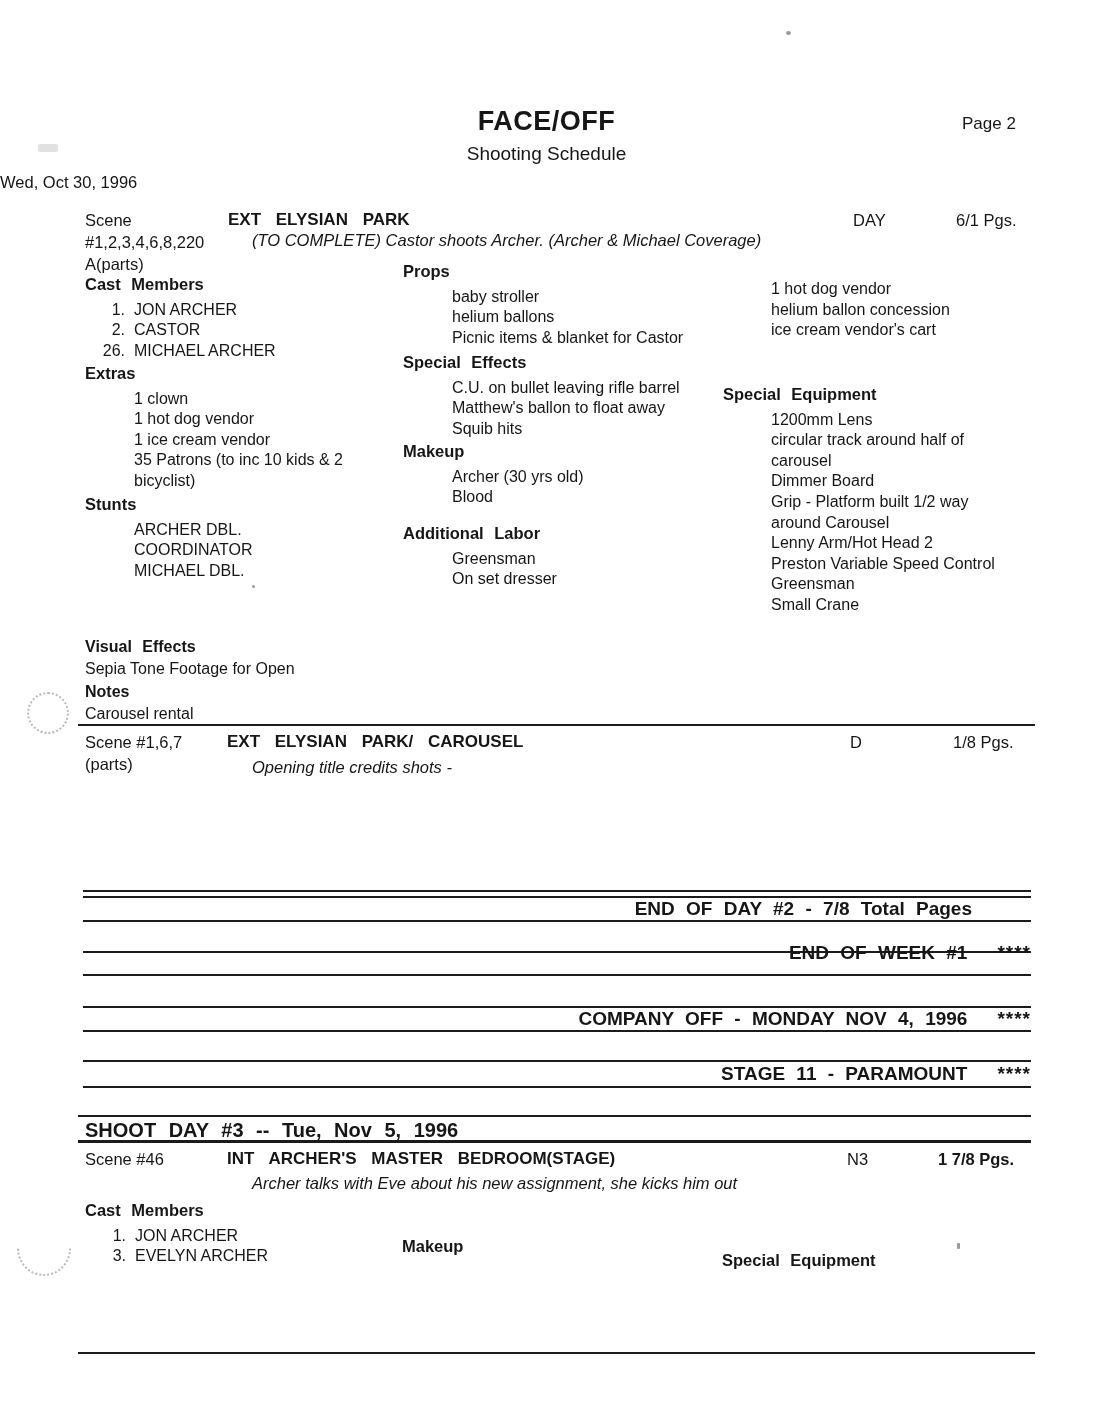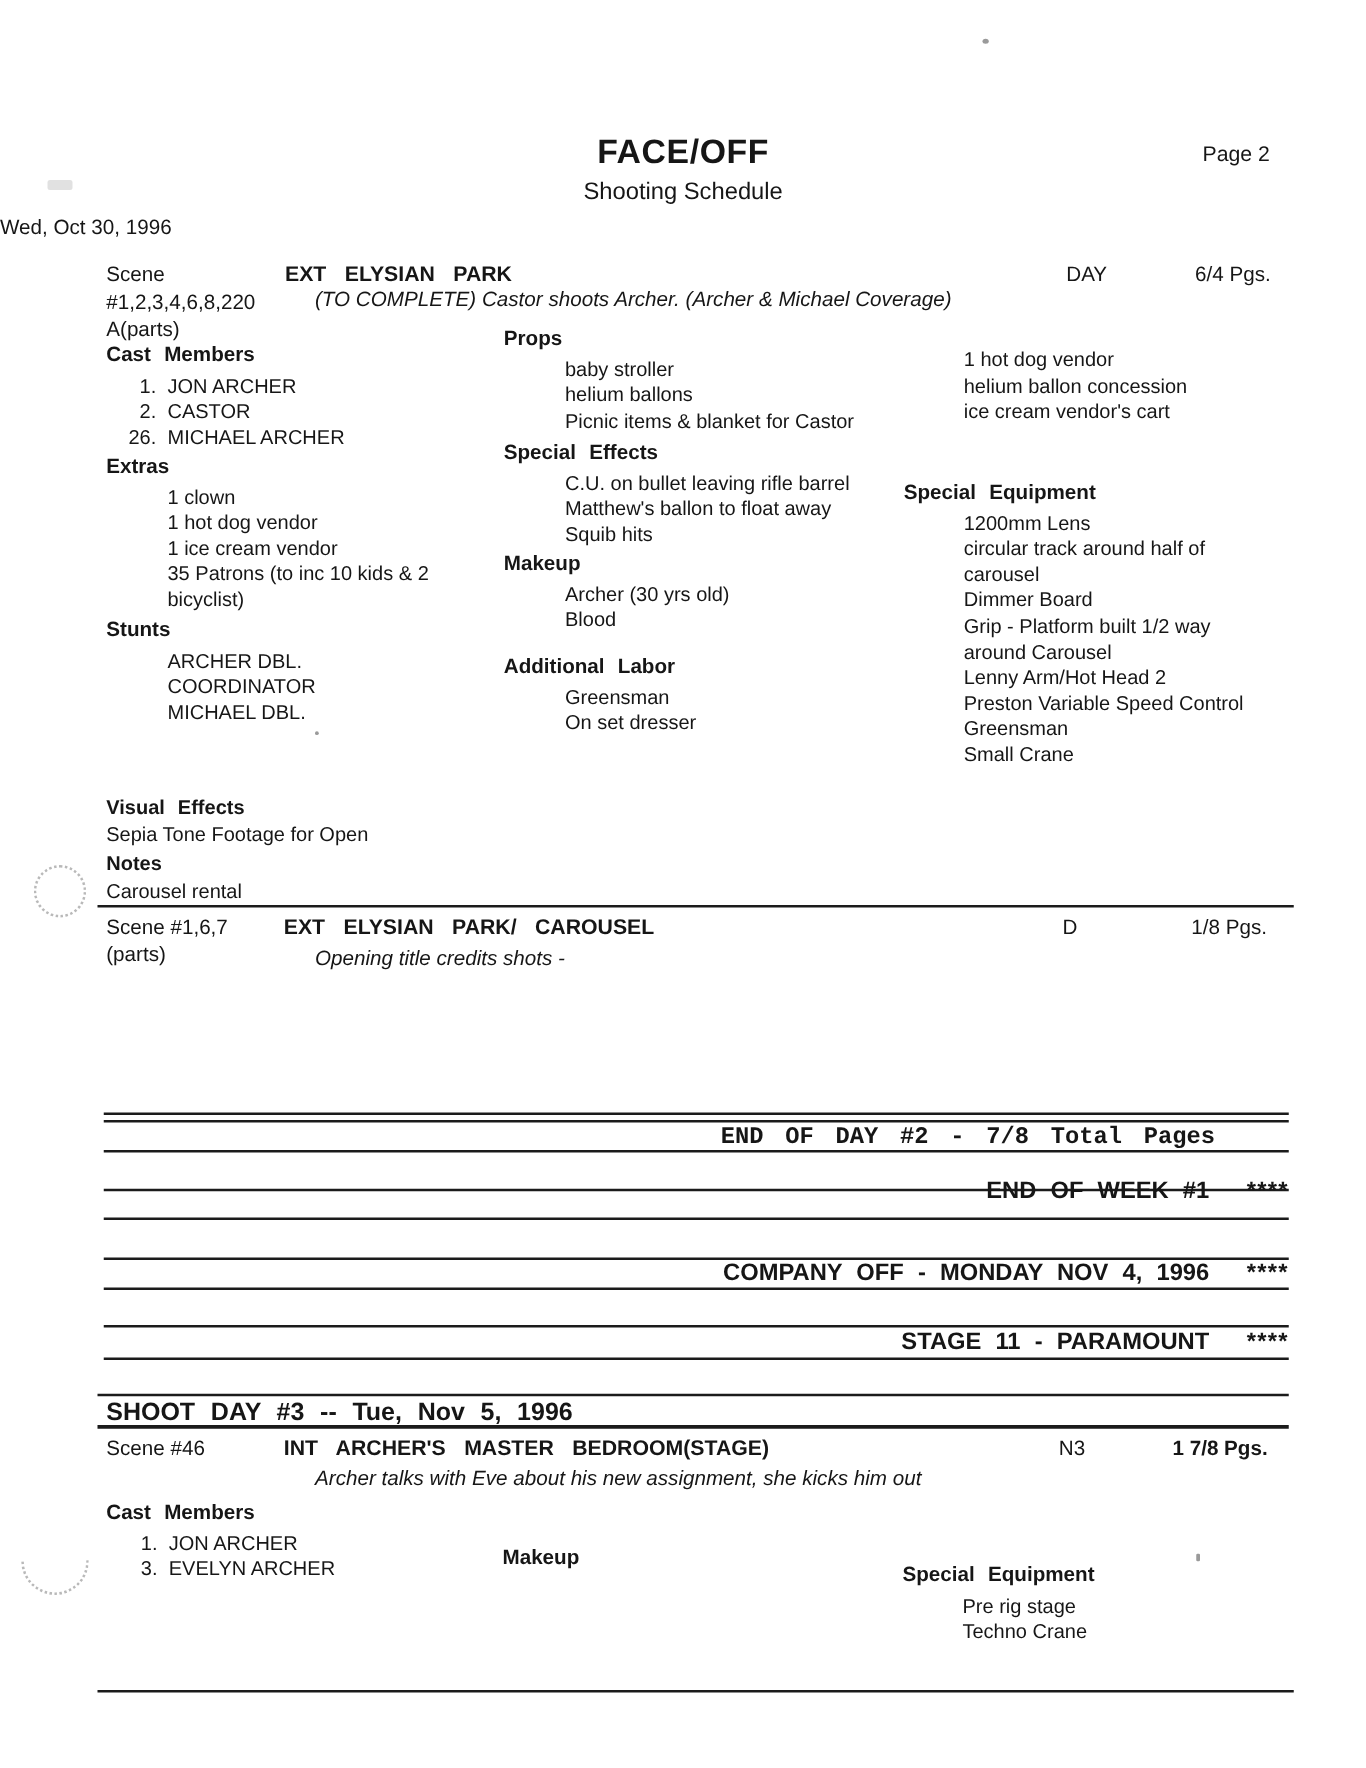--- a/index.html
+++ b/index.html
@@ -45,21 +45,21 @@
   <div class="abs title" style="top:106px;left:0;">FACE/OFF</div>
   <div class="abs pagenum" style="left:962px;top:114px;">Page 2</div>
   <div class="abs subtitle" style="top:143px;left:0;">Shooting Schedule</div>
   <div class="abs docdate" style="top:173px;left:0;">Wed, Oct 30, 1996</div>
 
   <div class="abs scene-label" style="left:85px;top:211px;">Scene</div>
   <div class="abs scene-label" style="left:85px;top:233px;">#1,2,3,4,6,8,220</div>
   <div class="abs scene-label" style="left:85px;top:255px;">A(parts)</div>
   <div class="abs slug" style="left:228px;top:210px;">EXT ELYSIAN PARK</div>
   <div class="abs scene-meta" style="left:853px;top:211px;">DAY</div>
-  <div class="abs scene-meta" style="left:956px;top:211px;">6/4 Pgs.</div>
+  <div class="abs scene-meta" style="left:956px;top:211px;">6/1 Pgs.</div>
   <div class="abs action" style="left:252px;top:231px;">(TO COMPLETE) Castor shoots Archer. (Archer &amp; Michael Coverage)</div>
 
   <div class="abs sec" style="left:85px;top:274px;width:310px;">
     <div class="hdr">Cast Members</div>
     <div class="cast-lines">
         <div class="cast-line"><span class="num">1.</span><span class="nm">JON ARCHER</span></div>
         <div class="cast-line"><span class="num">2.</span><span class="nm">CASTOR</span></div>
         <div class="cast-line"><span class="num">26.</span><span class="nm">MICHAEL ARCHER</span></div>
       </div>
   </div>
@@ -145,21 +145,21 @@
   <div class="abs scene-label" style="left:85px;top:733px;">Scene #1,6,7</div>
   <div class="abs scene-label" style="left:85px;top:755px;">(parts)</div>
   <div class="abs slug" style="left:227px;top:732px;">EXT ELYSIAN PARK/ CAROUSEL</div>
   <div class="abs scene-meta" style="left:850px;top:733px;">D</div>
   <div class="abs scene-meta" style="left:953px;top:733px;">1/8 Pgs.</div>
   <div class="abs action" style="left:252px;top:758px;">Opening title credits shots -</div>
 
   <div>
     <div class="rule thin" style="left:83px;top:890px;width:948px;"></div>
     <div class="rule thin" style="left:83px;top:896px;width:948px;"></div>
-    <div class="abs banner-text" style="top:898px;right:121px;font-family:Liberation Mono, monospace;"><span>END OF DAY #2 - 7/8 Total Pages</span></div>
+    <div class="abs banner-text" style="top:898px;right:121px;"><span>END OF DAY #2 - 7/8 Total Pages</span></div>
     <div class="rule" style="left:83px;top:920px;width:948px;"></div>
   </div>
 
   <div>
     <div class="rule" style="left:83px;top:951px;width:948px;"></div>
     <div class="abs banner-text" style="top:942px;right:62px;"><span>END OF WEEK #1</span><span class="stars">****</span></div>
     <div class="rule" style="left:83px;top:974px;width:948px;"></div>
   </div>
 
   <div>
@@ -189,21 +189,17 @@
     <div class="cast-lines" style="margin-left:15px;">
         <div class="cast-line"><span class="num">1.</span><span class="nm">JON ARCHER</span></div>
         <div class="cast-line"><span class="num">3.</span><span class="nm">EVELYN ARCHER</span></div>
       </div>
   </div>
   <div class="abs sec" style="left:402px;top:1236px;width:320px;">
     <div class="hdr">Makeup</div>
   </div>
   <div class="abs sec" style="left:722px;top:1250px;width:320px;">
     <div class="hdr">Special Equipment</div>
-    <div class="lines" style="margin-left:48px;">
-        <div class="line">Pre rig stage</div>
-        <div class="line">Techno Crane</div>
-      </div>
   </div>
 
   <div class="rule" style="left:78px;top:1352px;width:957px;"></div>
 
 </div>
 
 </body></html>

